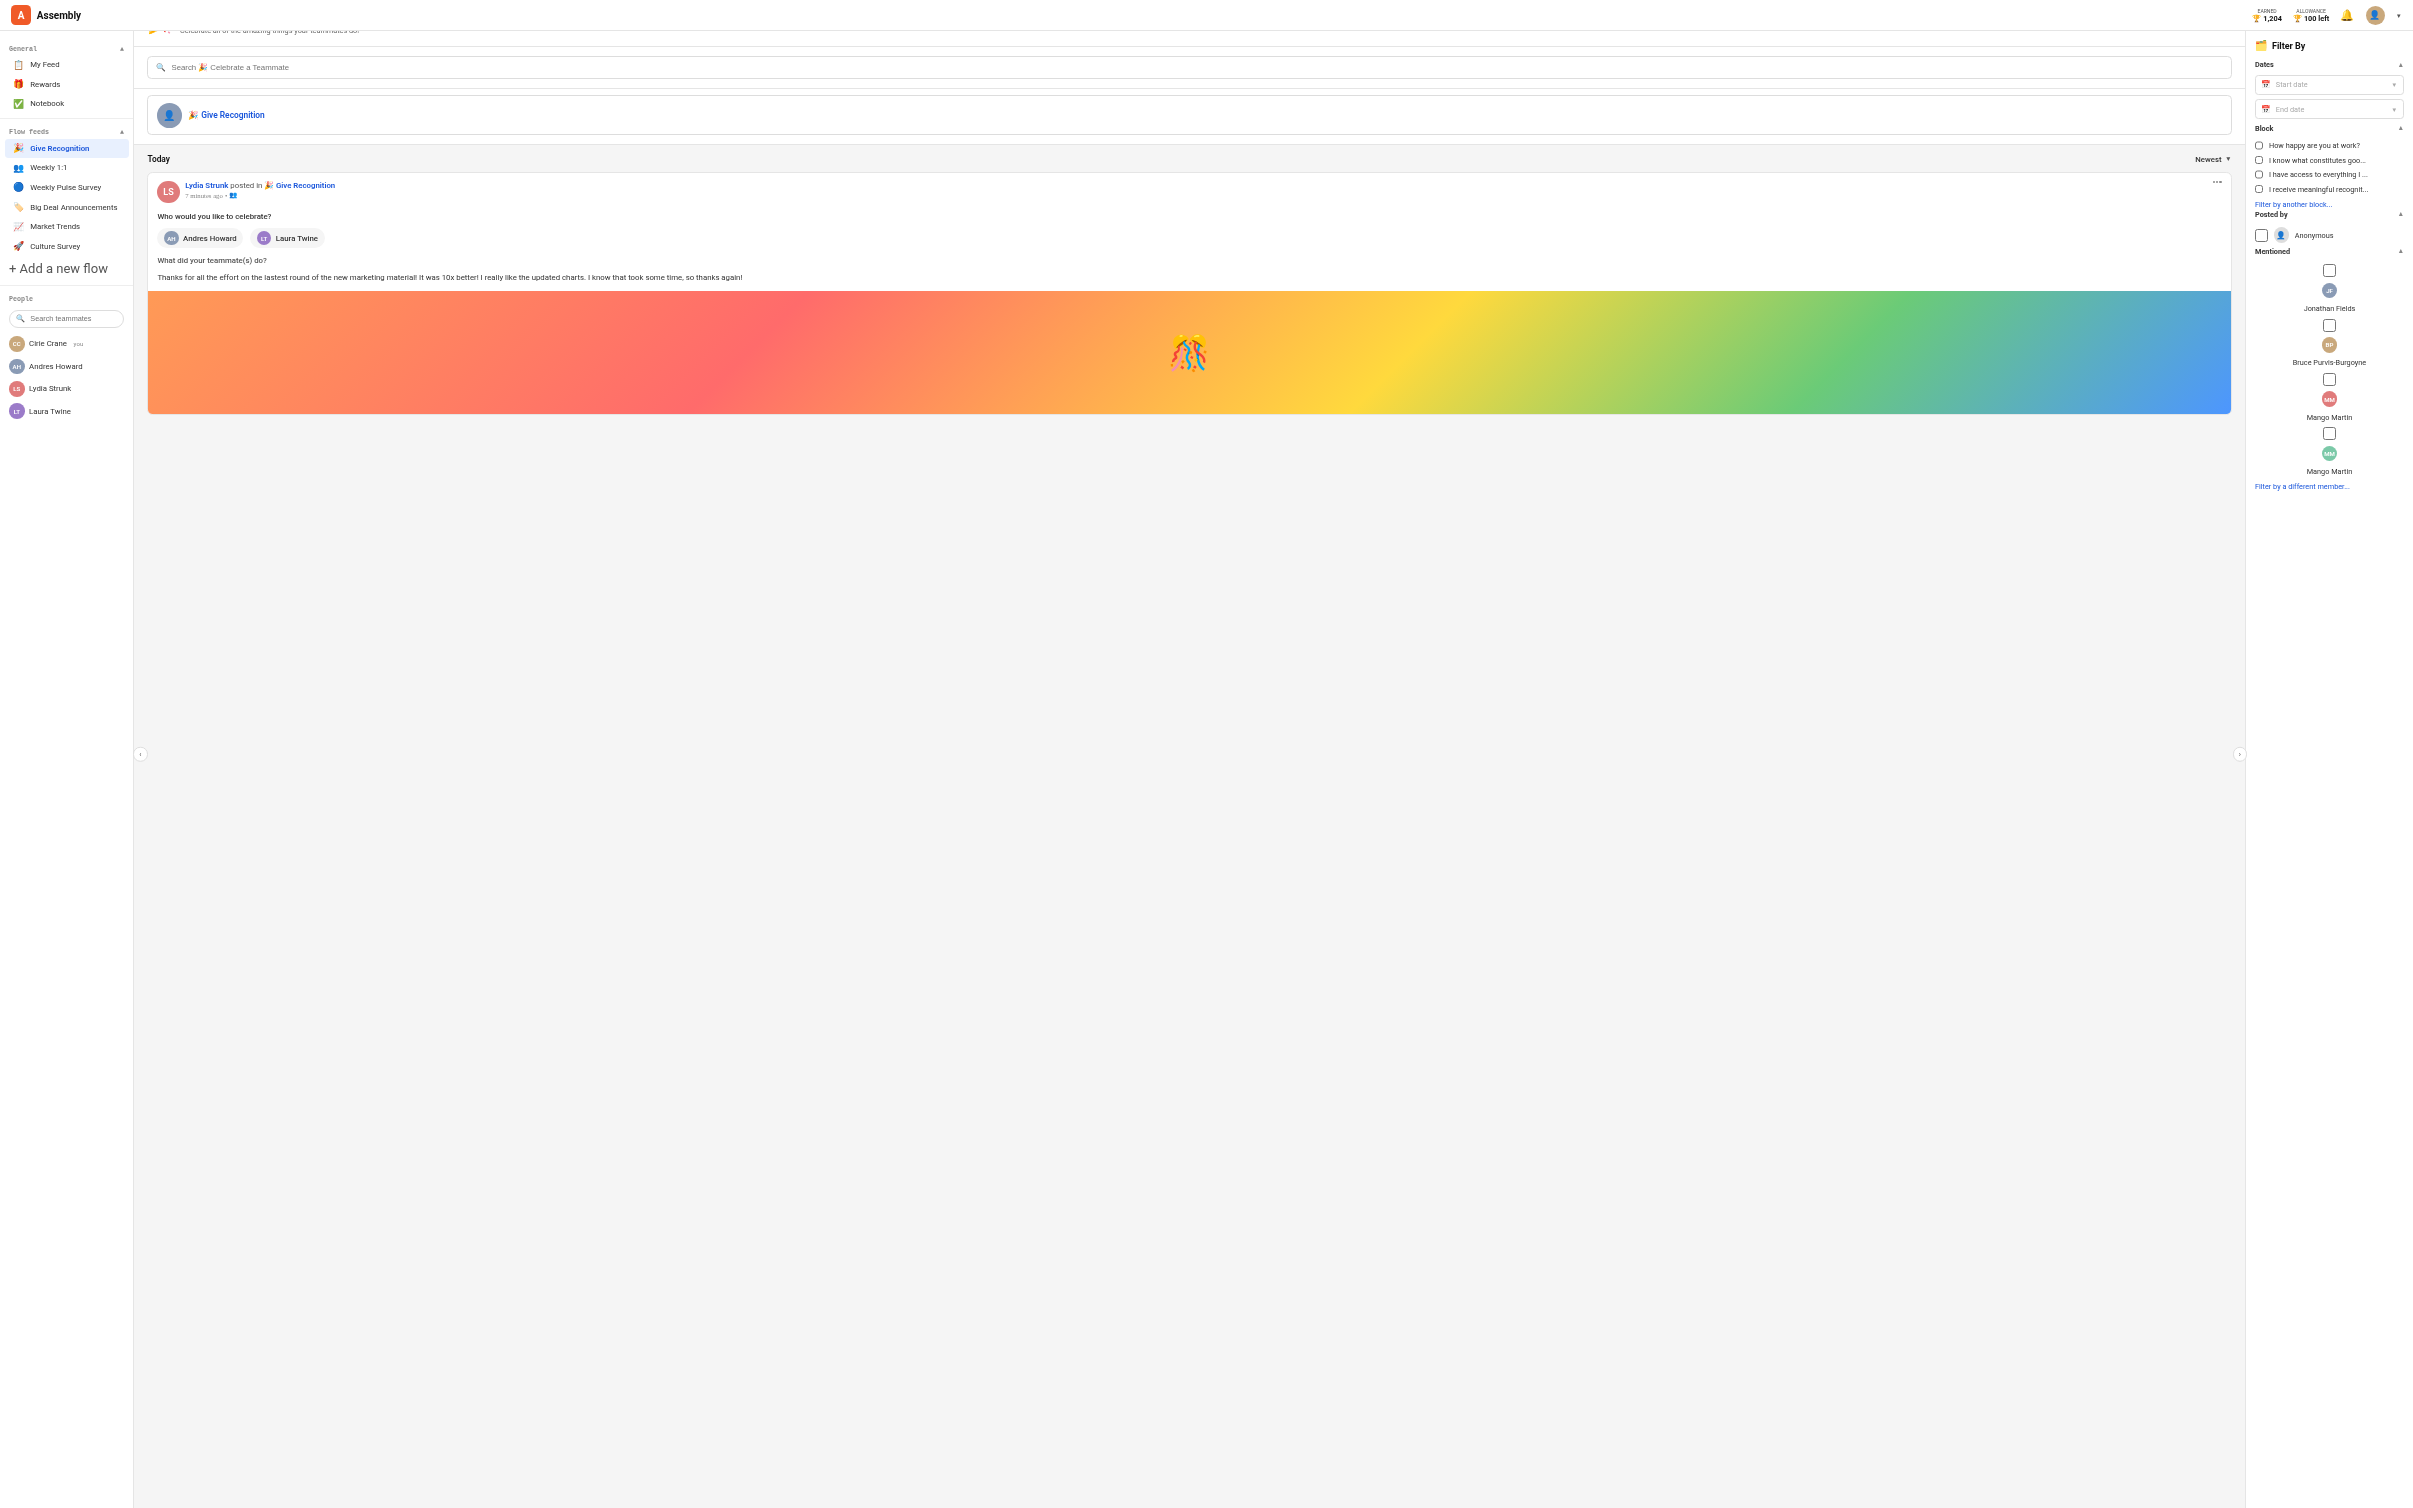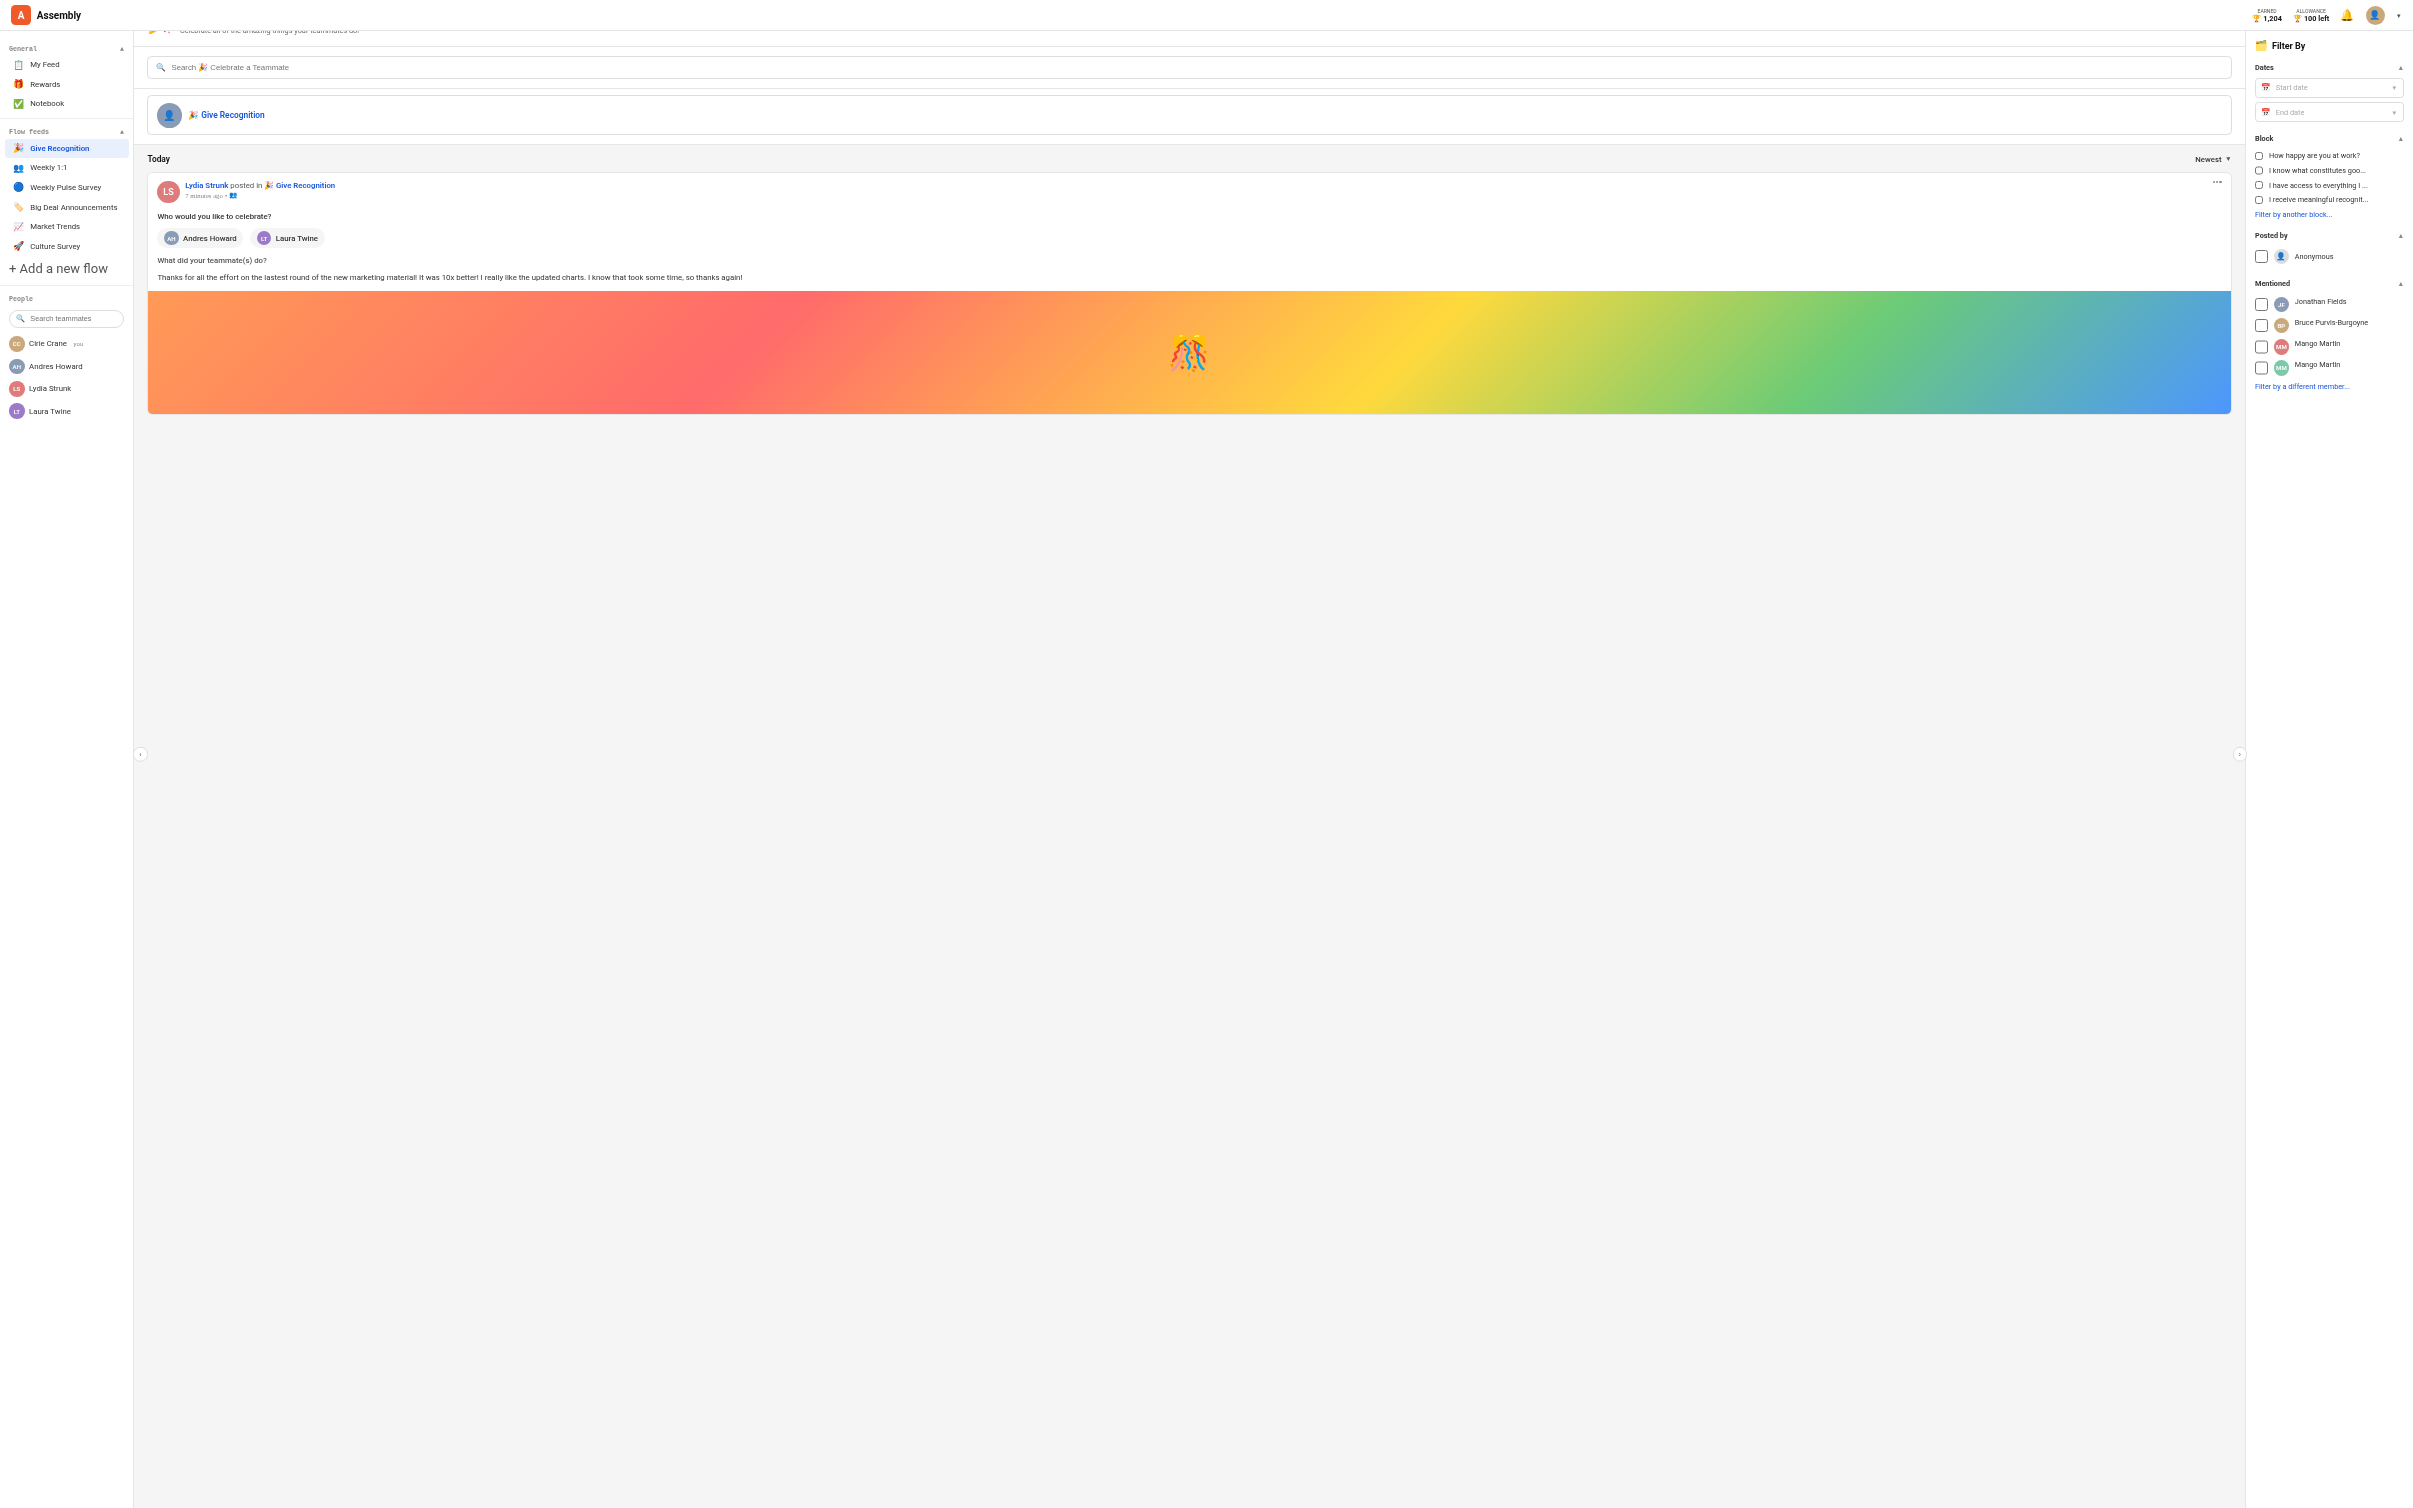--- a/index.html
+++ b/index.html
@@ -128,36 +128,36 @@
     }
 
     
     .right-sidebar {
       width: 168px; min-width: 168px; background: #fff; border-left: 0.6px solid #e5e5e5;
       padding: 9px; position: fixed; top: 31px; bottom: 0; right: 0; overflow-y: auto;
     }
     .filter-title { display: flex; align-items: center; gap: 4.5px; font-size: 9px; font-weight: 700; color: #111; margin-bottom: 9px; }
     .filter-icon { font-size: 10px; }
     .filter-section-label {
-      font-size: 7.3px; font-weight: 700; color: #333; margin-bottom: 5.6px; margin-top: 12px;
+      font-size: 7.3px; font-weight: 700; color: #333; margin-bottom: 5.6px; margin-top: 1px;
       display: flex; align-items: center; justify-content: space-between;
     }
     .filter-chevron { font-size: 6.1px; color: #888; cursor: pointer; }
     .date-input-row { display: flex; align-items: center; gap: 4.5px; border: 0.6px solid #ddd; border-radius: 3.4px; padding: 4.5px 5.6px; margin-bottom: 4.5px; color: #888; font-size: 7.3px; cursor: pointer; }
     .date-icon { font-size: 7.8px; }
     .date-label { flex: 1; color: #aaa; }
     .date-chevron { font-size: 6.1px; color: #aaa; }
 
     .filter-check-row { display: flex; align-items: center; gap: 5.6px; padding: 2.8px 0; font-size: 7.3px; color: #333; }
     .filter-check-row input[type="checkbox"] { width: 8.4px; height: 8.4px; cursor: pointer; }
     .filter-more-link { color: #1a56db; font-size: 7.3px; cursor: pointer; margin-top: 3.4px; display: inline-block; }
 
     .posted-by-row { display: flex; align-items: center; gap: 5.6px; padding: 2.8px 0; font-size: 7.3px; color: #333; }
     .posted-by-avatar { width: 15.6px; height: 15.6px; border-radius: 50%; background: #ddd; display: flex; align-items: center; justify-content: center; font-size: 7.8px; }
-    .mentioned-row { display: flex; gap: 5.6px; padding: 2.8px 0; font-size: 7.3px; color: #333; }
+    .mentioned-row { display: flex; align-items: center; gap: 5.6px; padding: 2.8px 0; font-size: 7.3px; color: #333; flex-direction: column; }
     .mentioned-avatar { width: 15.6px; height: 15.6px; border-radius: 50%; background: #ccc; overflow: hidden; }
 
     
     .collapse-arrow { font-size: 6.7px; color: #888; }
 
     
     .collapse-btn {
       position: fixed; top: 50%; transform: translateY(-50%);
       width: 14.5px; height: 14.5px; background: #fff; border: 0.6px solid #ddd; border-radius: 50%;
       display: flex; align-items: center; justify-content: center; cursor: pointer; font-size: 7.3px; color: #555; z-index: 10;

